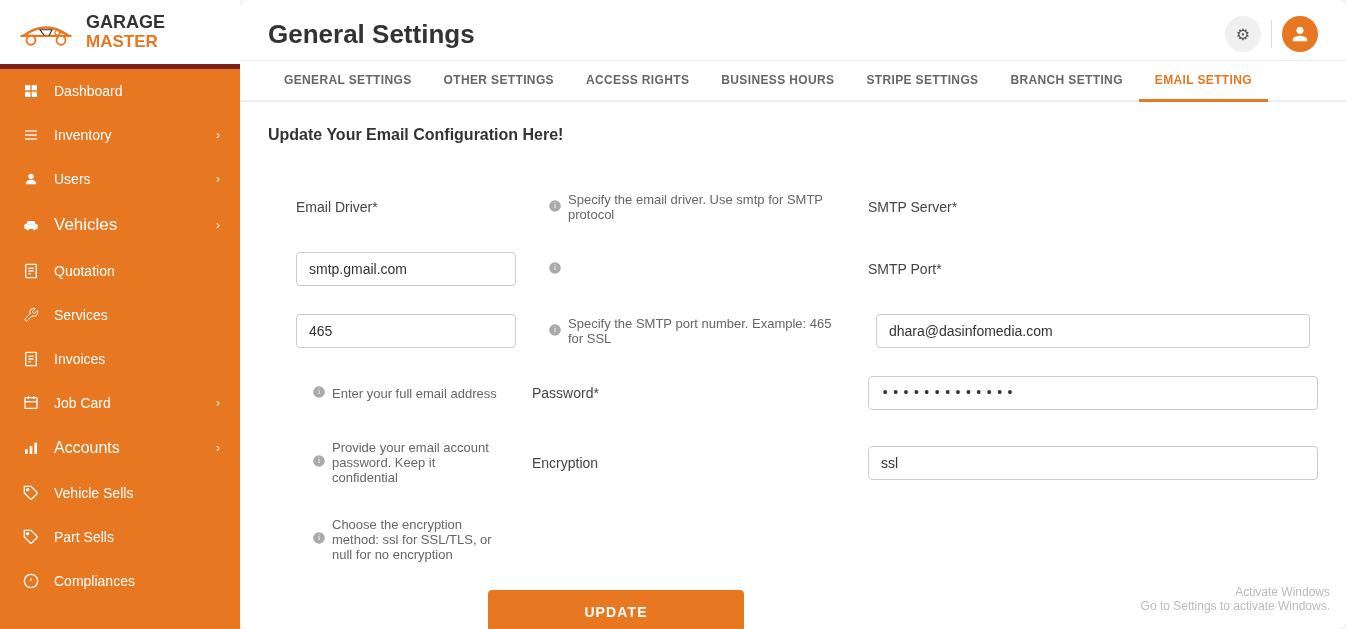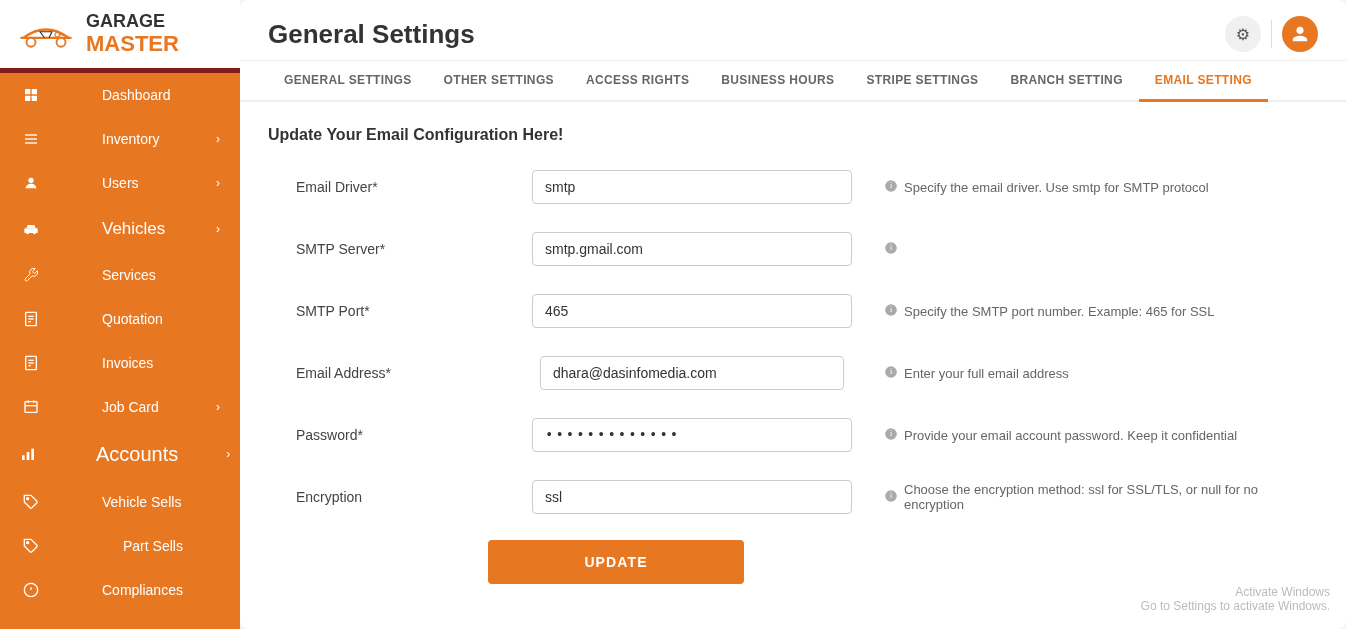--- a/index.html
+++ b/index.html
@@ -28,36 +28,35 @@
       height: 40px;
       margin-right: 10px;
     }
     .logo-text-garage {
       font-size: 18px;
       font-weight: 700;
       color: #333;
       line-height: 1.1;
     }
     .logo-text-master {
-      font-size: 22px;
+      font-size: 17px;
       font-weight: 700;
       color: #e87722;
       line-height: 1.1;
     }
     .sidebar-item {
       display: flex;
       align-items: center;
       padding: 14px 20px;
       cursor: pointer;
       font-size: 15px;
       font-weight: 500;
       color: white;
       transition: background 0.15s;
       position: relative;
-      gap: 48px;
     }
     .sidebar-item .icon {
       width: 22px;
       margin-right: 12px;
       display: flex;
       align-items: center;
       justify-content: center;
       font-size: 16px;
     }
     .sidebar-item .arrow {
@@ -142,21 +141,21 @@
     
     .content {
       padding: 24px 28px;
       overflow-y: auto;
       flex: 1;
     }
     .section-title {
       font-size: 16px;
       font-weight: 600;
       color: #333;
-      margin-bottom: 20px;
+      margin-bottom: 40px;
     }
 
     
     .form-grid {
       display: grid;
       grid-template-columns: 220px 320px 1fr;
       gap: 16px;
       align-items: center;
       margin-left: 28px;
     }
@@ -281,39 +280,39 @@
             <rect x="2" y="11" width="20" height="7" rx="1"></rect>
             <circle cx="7" cy="18" r="2"></circle>
             <circle cx="17" cy="18" r="2"></circle>
           </svg>
         </span>
         <span style="font-size: 17px;">Vehicles</span>
         <span class="arrow">›</span>
       </div>
       <div class="sidebar-item">
         <span class="icon">
-          <svg width="16" height="16" viewBox="0 0 24 24" fill="white">
-            <path d="M14.7 6.3a1 1 0 0 0 0 1.4l1.6 1.6a1 1 0 0 0 1.4 0l3.77-3.77a6 6 0 0 1-7.94 7.94l-6.91 6.91a2.12 2.12 0 0 1-3-3l6.91-6.91a6 6 0 0 1 7.94-7.94l-3.76 3.76z" stroke="white" stroke-width="1.5" fill="none"></path>
-          </svg>
-        </span>
-        <span style="font-size: 14px;">Services</span>
-      </div>
-      <div class="sidebar-item">
-        <span class="icon">
           <svg width="16" height="16" viewBox="0 0 24 24" fill="none" stroke="white" stroke-width="2">
             <rect x="4" y="2" width="16" height="20" rx="1"></rect>
             <line x1="8" y1="8" x2="16" y2="8"></line>
             <line x1="8" y1="12" x2="16" y2="12"></line>
             <line x1="8" y1="16" x2="12" y2="16"></line>
           </svg>
         </span>
         <span style="font-size: 14px;">Quotation</span>
       </div>
       <div class="sidebar-item">
         <span class="icon">
+          <svg width="16" height="16" viewBox="0 0 24 24" fill="white">
+            <path d="M14.7 6.3a1 1 0 0 0 0 1.4l1.6 1.6a1 1 0 0 0 1.4 0l3.77-3.77a6 6 0 0 1-7.94 7.94l-6.91 6.91a2.12 2.12 0 0 1-3-3l6.91-6.91a6 6 0 0 1 7.94-7.94l-3.76 3.76z" stroke="white" stroke-width="1.5" fill="none"></path>
+          </svg>
+        </span>
+        <span style="font-size: 14px;">Services</span>
+      </div>
+      <div class="sidebar-item">
+        <span class="icon">
           <svg width="16" height="16" viewBox="0 0 24 24" fill="none" stroke="white" stroke-width="2">
             <rect x="4" y="2" width="16" height="20" rx="1"></rect>
             <line x1="8" y1="8" x2="16" y2="8"></line>
             <line x1="8" y1="12" x2="16" y2="12"></line>
             <line x1="8" y1="16" x2="12" y2="16"></line>
           </svg>
         </span>
         <span style="font-size: 14px;">Invoices</span>
       </div>
       <div class="sidebar-item">
@@ -329,40 +328,40 @@
         <span class="arrow">›</span>
       </div>
       <div class="sidebar-item">
         <span class="icon">
           <svg width="16" height="16" viewBox="0 0 24 24" fill="white">
             <rect x="3" y="14" width="4" height="7"></rect>
             <rect x="10" y="9" width="4" height="12"></rect>
             <rect x="17" y="4" width="4" height="17"></rect>
           </svg>
         </span>
-        <span style="font-size: 20px;">Accounts</span>
+        <span style="font-size: 16px;">Accounts</span>
         <span class="arrow">›</span>
       </div>
       <div class="sidebar-item">
         <span class="icon">
           <svg width="16" height="16" viewBox="0 0 24 24" fill="none" stroke="white" stroke-width="2">
             <path d="M20.59 13.41l-7.17 7.17a2 2 0 0 1-2.83 0L2 12V2h10l8.59 8.59a2 2 0 0 1 0 2.82z"></path>
             <circle cx="7" cy="7" r="1.5" fill="white"></circle>
           </svg>
         </span>
         <span style="font-size: 14px;">Vehicle Sells</span>
       </div>
       <div class="sidebar-item">
         <span class="icon">
           <svg width="16" height="16" viewBox="0 0 24 24" fill="none" stroke="white" stroke-width="2">
             <path d="M20.59 13.41l-7.17 7.17a2 2 0 0 1-2.83 0L2 12V2h10l8.59 8.59a2 2 0 0 1 0 2.82z"></path>
             <circle cx="7" cy="7" r="1.5" fill="white"></circle>
           </svg>
         </span>
-        <span style="font-size: 14px; margin-left: 21px;">Part Sells</span>
+        <span style="font-size: 14px;">Part Sells</span>
       </div>
       <div class="sidebar-item">
         <span class="icon">
           <svg width="16" height="16" viewBox="0 0 24 24" fill="none" stroke="white" stroke-width="2">
             <circle cx="12" cy="12" r="10"></circle>
             <line x1="12" y1="8" x2="12" y2="12"></line>
             <line x1="12" y1="16" x2="12.01" y2="16"></line>
           </svg>
         </span>
         <span style="font-size: 14px;">Compliances</span>
@@ -393,21 +392,20 @@
       <div class="tab">STRIPE SETTINGS</div>
       <div class="tab">BRANCH SETTING</div>
       <div class="tab active">EMAIL SETTING</div>
     </div>
 
   <div class="content">
     <div class="section-title">Update Your Email Configuration Here!</div>
 
     <div class="form-grid" id="form-container">
         <div class="form-label">Email Driver*</div>
-        <div style="padding: 6px 0px;"><input class="form-input" type="text" value="smtp" style=""></div>
         <div class="form-hint">
           <span class="hint-icon"><svg width="14" height="14" viewBox="0 0 24 24" fill="#aaa">
               <circle cx="12" cy="12" r="10"></circle>
               <text x="12" y="16" text-anchor="middle" font-size="13" fill="white" font-family="serif">i</text>
             </svg></span>
           <span>Specify the email driver. Use smtp for SMTP protocol</span>
         </div>
         <div class="form-label">SMTP Server*</div>
         <div style="padding: 6px 0px;"><input class="form-input" type="text" value="smtp.gmail.com" style=""></div>
         <div class="form-hint">
@@ -418,21 +416,20 @@
         </div>
         <div class="form-label">SMTP Port*</div>
         <div style="padding: 6px 0px;"><input class="form-input" type="text" value="465" style=""></div>
         <div class="form-hint">
           <span class="hint-icon"><svg width="14" height="14" viewBox="0 0 24 24" fill="#aaa">
               <circle cx="12" cy="12" r="10"></circle>
               <text x="12" y="16" text-anchor="middle" font-size="13" fill="white" font-family="serif">i</text>
             </svg></span>
           <span>Specify the SMTP port number. Example: 465 for SSL</span>
         </div>
-        <div class="form-label">Email Address*</div>
         <div style="padding: 6px 8px;"><input class="form-input" type="text" value="dhara@dasinfomedia.com" style=""></div>
         <div class="form-hint">
           <span class="hint-icon"><svg width="14" height="14" viewBox="0 0 24 24" fill="#aaa">
               <circle cx="12" cy="12" r="10"></circle>
               <text x="12" y="16" text-anchor="middle" font-size="13" fill="white" font-family="serif">i</text>
             </svg></span>
           <span>Enter your full email address</span>
         </div>
         <div class="form-label">Password*</div>
         <div style="padding: 6px 0px;"><input class="form-input password-field" type="password" value="dhara12345678" style=""></div>

